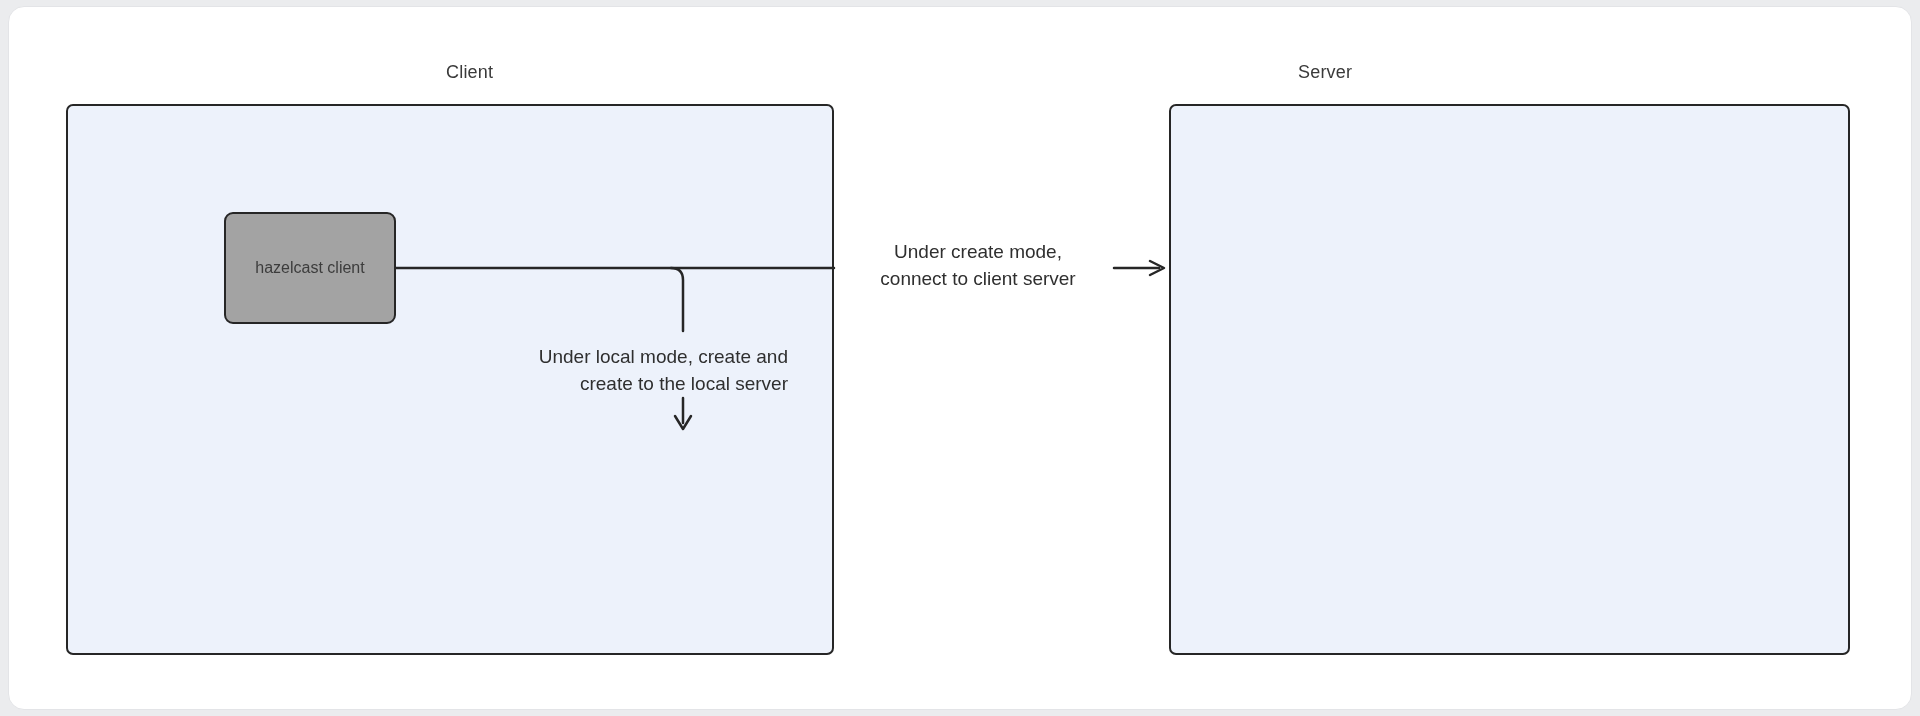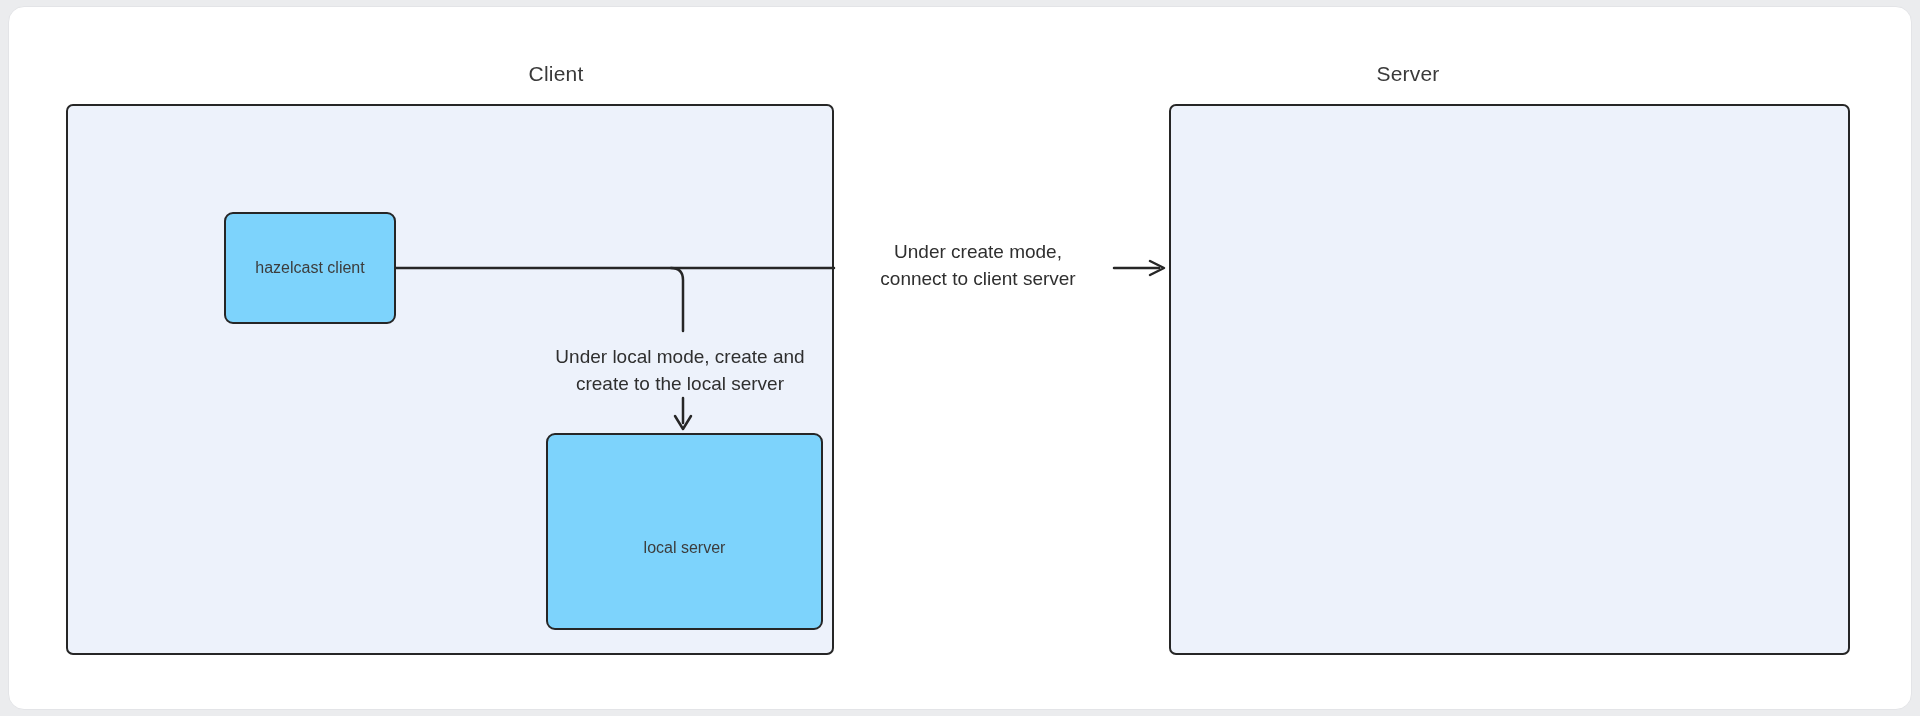--- a/index.html
+++ b/index.html
@@ -17,34 +17,34 @@
     position: absolute;
     left: 8px; top: 6px;
     width: 1904px; height: 704px;
     background: #ffffff;
     border: 1px solid #e3e4e7;
     border-radius: 16px;
   }
   .group-label {
     position: absolute;
     width: 220px;
-    text-align: center;
-    font-size: 21px;
+    text-align: left;
+    font-size: 18px;
     color: #3a3a3a;
     letter-spacing: 0.2px;
   }
   .group-box {
     position: absolute;
     background: #edf2fb;
     border: 2.5px solid #262626;
     border-radius: 7px;
   }
   .node-box {
     position: absolute;
-    background: #7dd3fc;
+    background: #a3a3a3;
     border: 2.5px solid #262626;
     border-radius: 9px;
     display: flex;
     align-items: center;
     justify-content: center;
     font-size: 16px;
     color: #3c3c3c;
   }
   .annotation {
     position: absolute;
@@ -69,21 +69,21 @@
   }
 
   
   #client-label  { left: 446px; top: 62px; }
   #server-label  { left: 1298px; top: 62px; }
   #client-box    { left: 66px;  top: 104px; width: 768px; height: 551px; }
   #server-box    { left: 1169px; top: 104px; width: 681px; height: 551px; }
   #hazelcast-box { left: 224px; top: 212px; width: 172px; height: 112px; }
   #localserver-box { left: 546px; top: 433px; width: 277px; height: 197px; padding-top: 32px; }
   #cluster-note  { left: 818px; top: 238px; }
-  #local-note    { left: 520px; top: 343px; }
+  #local-note    { left: 468px; top: 343px; text-align: right; }
 </style>
 </head>
 <body>
 
 <div class="stage">
 
   <div class="card"></div>
 
   <div class="group-label" id="client-label">Client</div>
   <div class="group-label" id="server-label">Server</div>
@@ -98,23 +98,20 @@
     <polyline points="1150,261 1164,268 1150,275"></polyline>
 
     <path d="M 671,268 Q 683,268 683,280 L 683,331"></path>
     <line x1="683" y1="398" x2="683" y2="423"></line>
     <polyline points="675,416 683,429 691,416"></polyline>
   </svg>
 
   <div class="node-box" id="hazelcast-box">
     <span>hazelcast client</span>
   </div>
-  <div class="node-box" id="localserver-box">
-    <span>local server</span>
-  </div>
 
   <div class="annotation" id="cluster-note">
     <div>Under create mode,</div>
     <div>connect to client server</div>
   </div>
   <div class="annotation" id="local-note">
     <div>Under local mode, create and</div>
     <div>create to the local server</div>
   </div>
 

